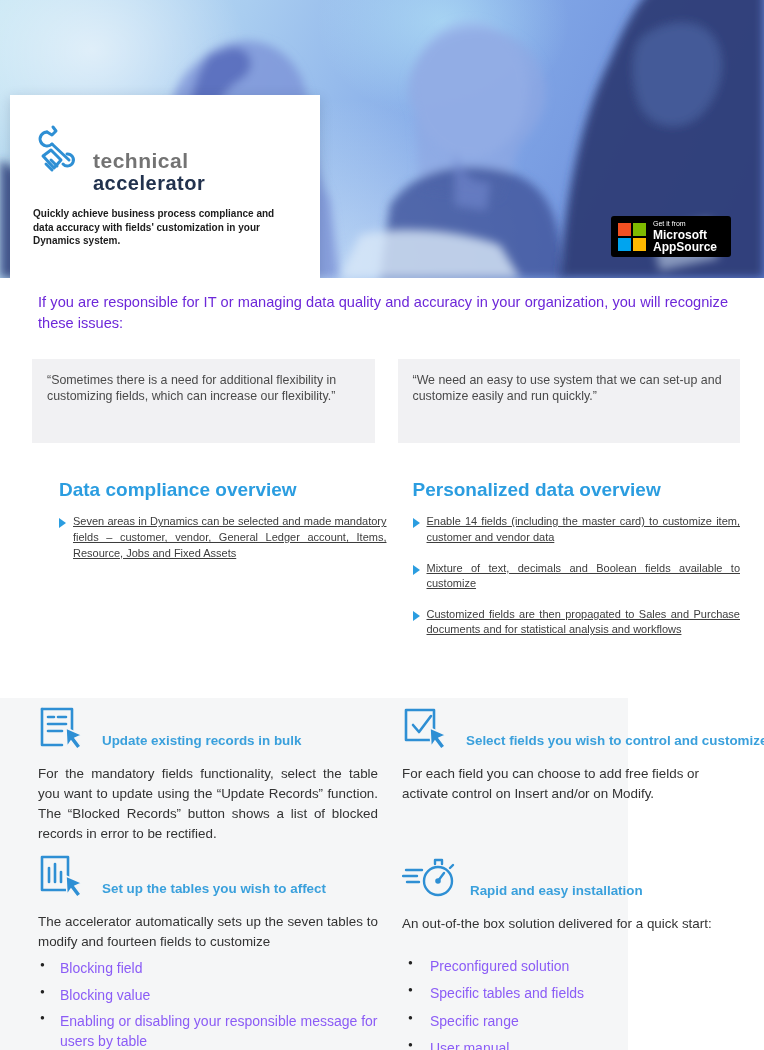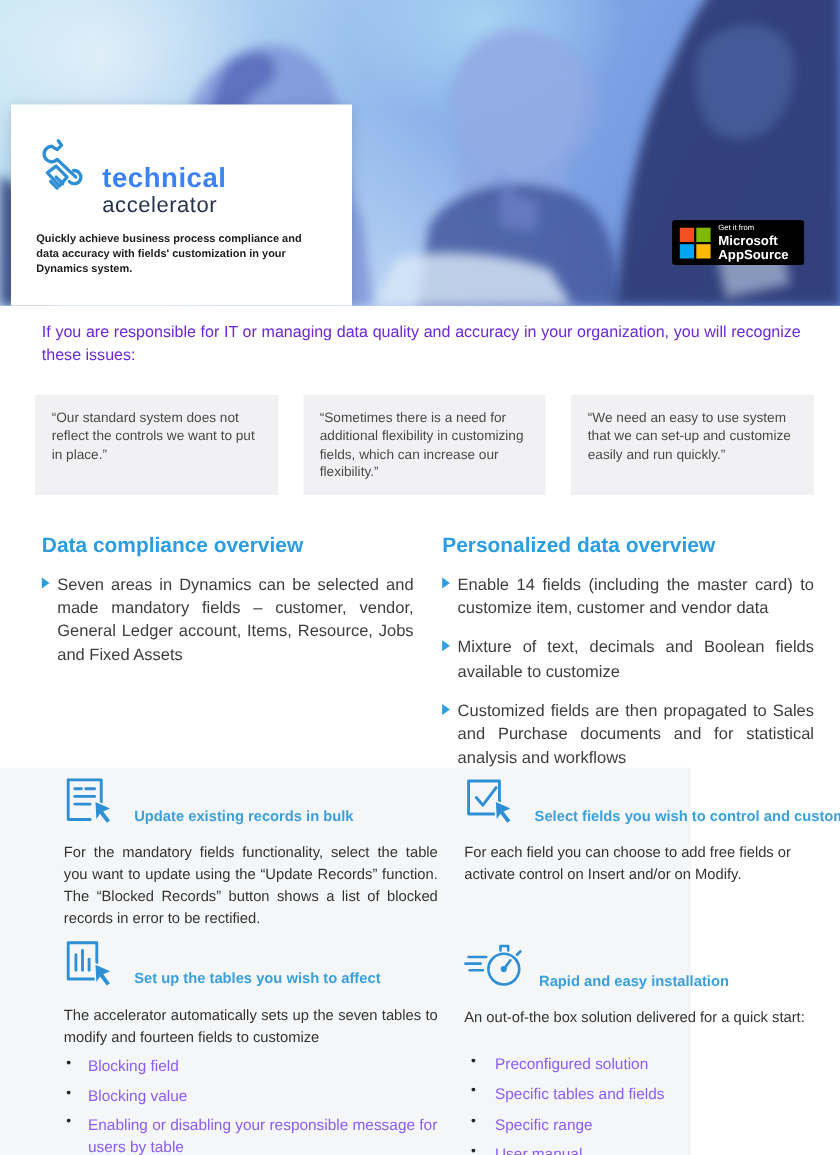--- a/index.html
+++ b/index.html
@@ -35,37 +35,37 @@
     width: 310px;
     height: 183px;
     background: #ffffff;
     box-shadow: 0 3px 12px rgba(20,40,80,0.18);
     padding: 15px 26px 0 23px;
   }
   .logo-row { display: flex; align-items: center; }
   .logo-icon { flex: 0 0 auto; margin-right: 10px; }
   .logo-text { display: flex; flex-direction: column; line-height: 1; }
   .logo-title {
-    font-size: 25px; font-weight: bold; color: #3b82f6; letter-spacing: 0.5px; margin-top: 40px;
+    font-size: 21px; font-weight: bold; color: #737373; letter-spacing: 0.5px; margin-top: 40px;
   }
   .logo-subtitle {
-    font-size: 20px; font-weight: normal; color: #22324e; letter-spacing: 0.5px; margin-top: 2px;
+    font-size: 20px; font-weight: bold; color: #22324e; letter-spacing: 0.5px; margin-top: 2px;
   }
   .tagline {
     margin-top: 14px;
     font-size: 10px;
     font-weight: bold;
     color: #1c1c1c;
     line-height: 1.37;
   }
 
   .appsource-badge {
     position: absolute;
     right: 33px;
-    top: 200px;
+    top: 216px;
     width: 120px;
     height: 41px;
     background: #000000;
     border-radius: 3px;
     display: flex;
     align-items: center;
     padding: 5px 7px;
     cursor: pointer;
   }
   .ms-logo {
@@ -115,58 +115,59 @@
     background: #ededef;
     transform: rotate(45deg) skew(8deg, 8deg);
     filter: blur(3px);
     z-index: -1;
   }
   .quote-box.tail-right::after { left: auto; right: 55px; }
 
   
   .overview {
     display: flex;
-    margin: 36px 24px 0 38px;
+    margin: 36px 24px 0 59px;
     gap: 26px;
     justify-content: center;
   }
   .overview-col { flex: 1; }
   .overview-heading {
     font-size: 19px;
     font-weight: bold;
     color: #2b9de0;
     margin-bottom: 13px;
   }
   .arrow-item {
     position: relative;
     padding-left: 14px;
-    font-size: 15px;
+    font-size: 11px;
     line-height: 1.42;
     color: #3d3d3d;
     text-align: justify;
     margin-bottom: 15px;
+    text-decoration: underline;
   }
   .arrow-marker {
     position: absolute;
     left: 0;
     top: 4px;
     width: 0; height: 0;
     border-left: 7px solid #2b9de0;
     border-top: 5px solid transparent;
     border-bottom: 5px solid transparent;
   }
 
   
   .features {
     position: absolute;
     left: 0; top: 698px;
     width: 628px;
     height: 352px;
     background: #f5f6f7;
-    padding: 8px 24px 0 58px;
+    padding: 8px 24px 0 38px;
   }
   .features-grid {
     display: grid;
     grid-template-columns: 340px 338px;
     column-gap: 24px;
     grid-template-rows: 148px auto;
   }
   .feature-head {
     display: flex;
     align-items: flex-end;
@@ -285,21 +286,20 @@
         <div class="badge-line1">Get it from</div>
         <div class="badge-line2">Microsoft</div>
         <div class="badge-line3">AppSource</div>
       </span>
     </div>
   </div>
 
   <p class="intro">If you are responsible for IT or managing data quality and accuracy in your organization, you will recognize these issues:</p>
 
   <div class="quotes">
-    <div class="quote-box">“Our standard system does not reflect the controls we want to put in place.”</div>
     <div class="quote-box">“Sometimes there is a need for additional flexibility in customizing fields, which can increase our flexibility.”</div>
     <div class="quote-box tail-right">“We need an easy to use system that we can set-up and customize easily and run quickly.”</div>
   </div>
 
   <div class="overview">
     <div class="overview-col">
       <div class="overview-heading">Data compliance overview</div>
       <div class="arrow-item">
         <span class="arrow-marker"></span>
         <span>Seven areas in Dynamics can be selected and made mandatory fields – customer, vendor, General Ledger account, Items, Resource, Jobs and Fixed Assets</span>

